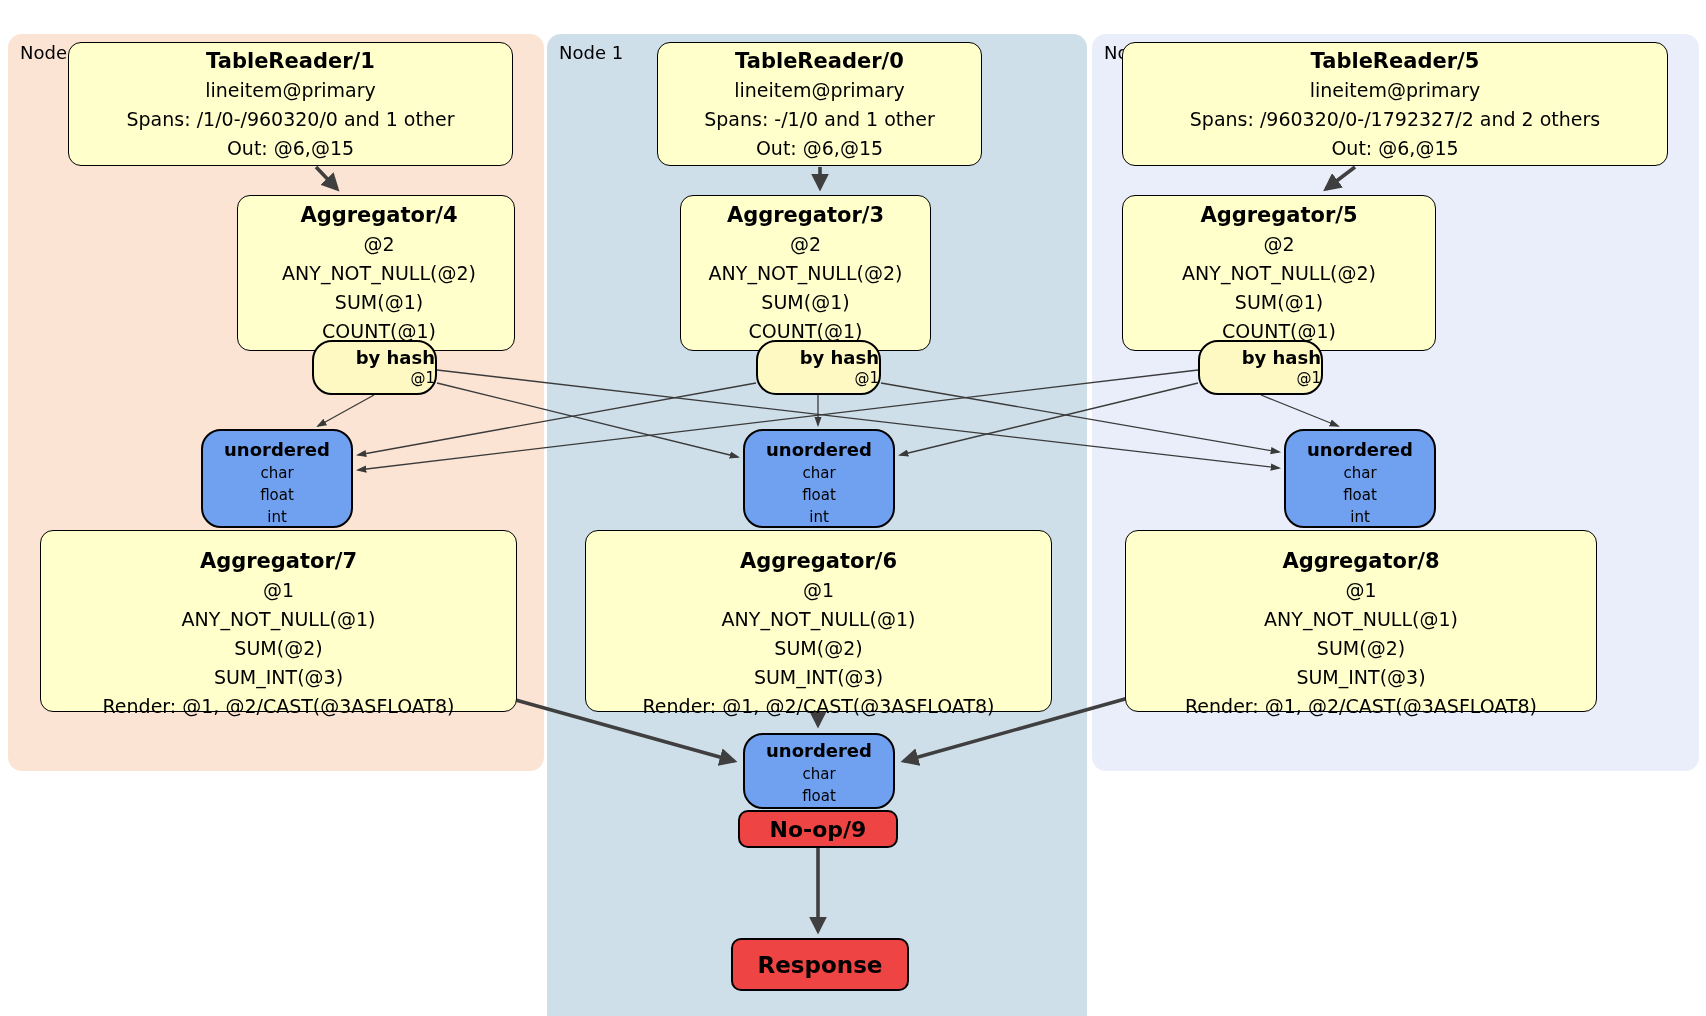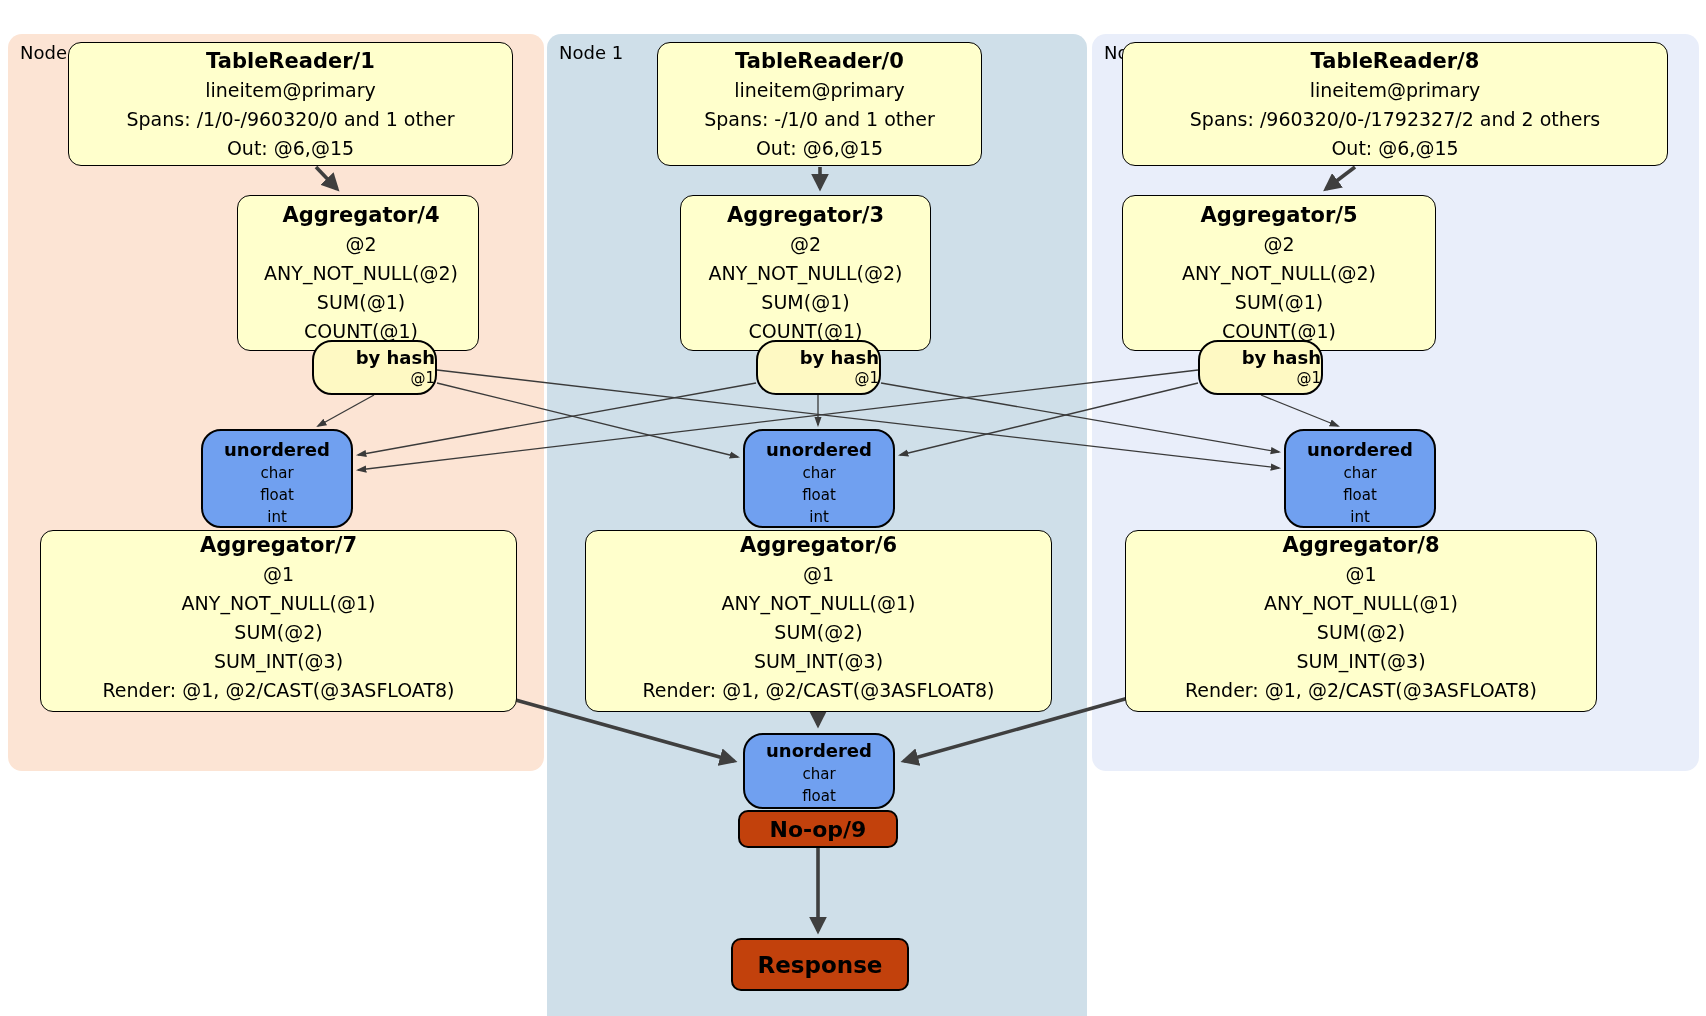--- a/index.html
+++ b/index.html
@@ -7,28 +7,28 @@
        font-family:"DejaVu Sans","Liberation Sans",sans-serif;color:#000;}
   .region{position:absolute;border-radius:14px;z-index:0;margin-top:26px;}
   .region-label{position:absolute;left:12px;top:8px;font-size:18px;color:#000;}
   .edges{position:absolute;left:0;top:0;z-index:1;}
   .box{position:absolute;box-sizing:border-box;text-align:center;}
   .proc{background:#ffffcc;border:1.6px solid #000;border-radius:13px;z-index:2;}
   .proc .title{font-weight:bold;font-size:21px;line-height:29px;}
   .proc .line{font-size:19px;line-height:29px;white-space:nowrap;}
   .tr{padding-top:4px;}
   .aggtop{padding-top:5px;}
-  .aggbot{padding-top:0;text-align:center;}
+  .aggbot{padding-top:16px;text-align:center;}
   .router{background:#fef9c3;border:2px solid #000;border-radius:20px;z-index:3;padding-top:5px;text-align:right;}
   .router .title{font-weight:bold;font-size:18px;line-height:22px;}
   .router .tag{font-size:15px;line-height:19px;}
   .stream{background:#70a0f0;border:2px solid #000;border-radius:20px;z-index:3;padding-top:7px;}
   .stream .title{font-weight:bold;font-size:18px;line-height:24px;}
   .stream .item{font-size:15px;line-height:22px;}
-  .terminal{background:#c2410c;border:2px solid #000;border-radius:10px;z-index:2;
+  .terminal{background:#ef4444;border:2px solid #000;border-radius:10px;z-index:2;
             font-weight:bold;display:flex;align-items:center;justify-content:center;}
   .noop{font-size:22px;}
   .response{font-size:23px;}
 </style>
 </head>
 <body>
 
 <div class="region" style="left:8px;top:8px;width:536px;height:737px;background:#fce4d4;">
   <div class="region-label">Node 3</div>
 </div>
@@ -78,27 +78,27 @@
   <div class="line">Spans: /1/0-/960320/0 and 1 other</div>
   <div class="line">Out: @6,@15</div>
 </div>
 <div class="box proc tr" style="left:657px;top:42px;width:325px;height:124px;">
   <div class="title">TableReader/0</div>
   <div class="line">lineitem@primary</div>
   <div class="line">Spans: -/1/0 and 1 other</div>
   <div class="line">Out: @6,@15</div>
 </div>
 <div class="box proc tr" style="left:1122px;top:42px;width:546px;height:124px;">
-  <div class="title">TableReader/8</div>
+  <div class="title">TableReader/5</div>
   <div class="line">lineitem@primary</div>
   <div class="line">Spans: /960320/0-/1792327/2 and 2 others</div>
   <div class="line">Out: @6,@15</div>
 </div>
 
-<div class="box proc aggtop" style="left:237px;top:195px;width:242px;height:156px;padding-left:6px;">
+<div class="box proc aggtop" style="left:237px;top:195px;width:278px;height:156px;padding-left:6px;">
   <div class="title">Aggregator/4</div>
   <div class="line">@2</div>
   <div class="line">ANY_NOT_NULL(@2)</div>
   <div class="line">SUM(@1)</div>
   <div class="line">COUNT(@1)</div>
 </div>
 <div class="box proc aggtop" style="left:680px;top:195px;width:251px;height:156px;">
   <div class="title">Aggregator/3</div>
   <div class="line">@2</div>
   <div class="line">ANY_NOT_NULL(@2)</div>

